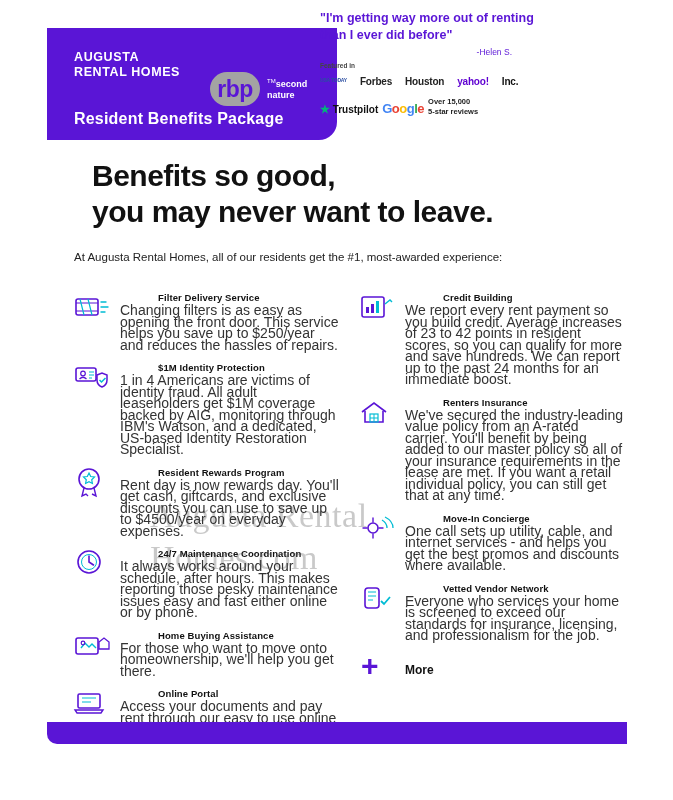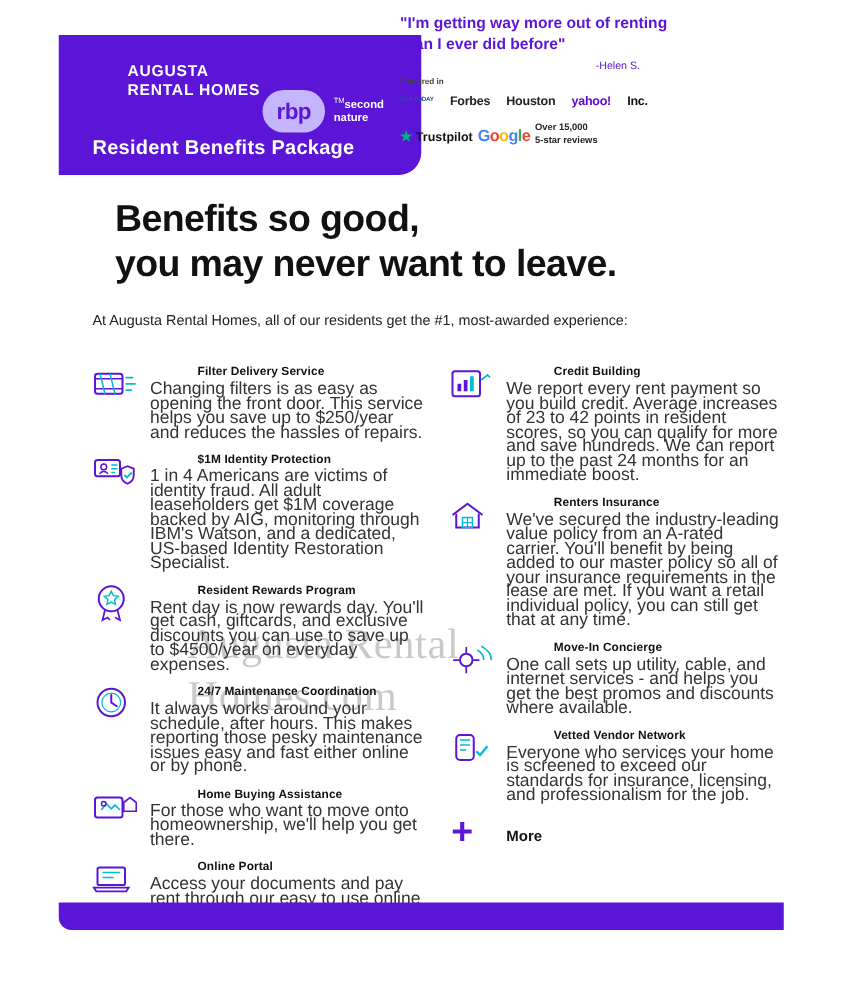--- a/index.html
+++ b/index.html
@@ -40,32 +40,31 @@
   .brand-name {
     position: absolute;
     left: 27px;
     top: 22px;
     color: #ffffff;
     font-size: 12.5px;
     font-weight: bold;
     letter-spacing: 0.6px;
     line-height: 15px;
     width: 130px;
-    margin-left: 28px;
   }
   .rbp-logo {
     position: absolute;
     left: 163px;
     top: 44px;
     width: 50px;
     height: 34px;
-    background: #c4b5fd;
+    background: #a3a3a3;
     border-radius: 17px;
     color: #5a15d6;
-    font-size: 18px;
+    font-size: 23px;
     font-weight: bold;
     text-align: center;
     line-height: 34px;
     letter-spacing: -0.5px;
   }
   .sn-logo {
     position: absolute;
     left: 220px;
     top: 48px;
     color: #ffffff;

